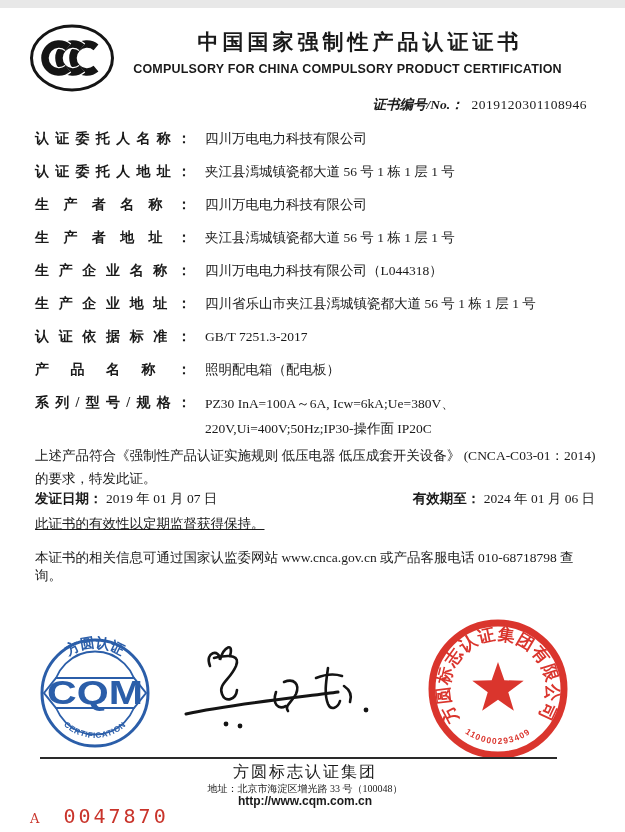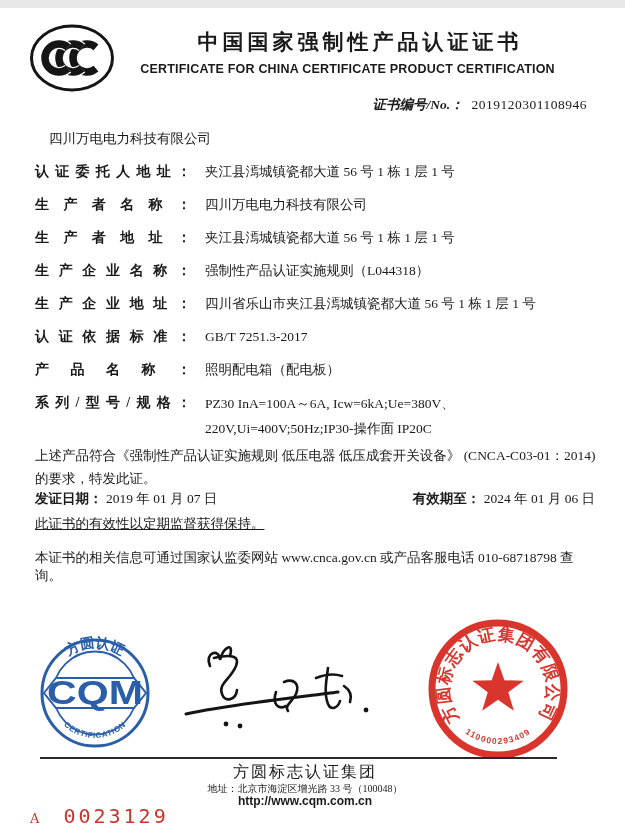--- a/index.html
+++ b/index.html
@@ -52,45 +52,46 @@
   <svg class="abs" style="left:28px;top:12px" width="88" height="76" viewBox="0 0 88 76">
     <ellipse cx="44" cy="38" rx="40.5" ry="32" fill="none" stroke="#151515" stroke-width="3"></ellipse>
     <path d="M68 27.3 A14 14 0 1 0 68 48.7" fill="none" stroke="#151515" stroke-width="7.5"></path>
     <path d="M54 27.3 A14 14 0 1 0 54 48.7" fill="none" stroke="#ffffff" stroke-width="10"></path>
     <path d="M54 27.3 A14 14 0 1 0 54 48.7" fill="none" stroke="#151515" stroke-width="7.5"></path>
     <path d="M40 27.3 A14 14 0 1 0 40 48.7" fill="none" stroke="#ffffff" stroke-width="10"></path>
     <path d="M40 27.3 A14 14 0 1 0 40 48.7" fill="none" stroke="#151515" stroke-width="7.5"></path>
   </svg>
 
   <div class="abs title">中国国家强制性产品认证证书</div>
-  <div class="abs subtitle">CERTIFICATE FOR CHINA CERTIFICATE PRODUCT CERTIFICATION</div>
+  <div class="abs subtitle">COMPULSORY FOR CHINA COMPULSORY PRODUCT CERTIFICATION</div>
 
   <div class="abs certno">
     <span class="lbl">证书编号/No.：</span><span class="num">2019120301108946</span>
   </div>
 
   <div class="abs fields">
     <div class="frow">
+      <div class="flabel">认证委托人名称：</div>
       <div class="fvalue">四川万电电力科技有限公司</div>
     </div>
     <div class="frow">
       <div class="flabel">认证委托人地址：</div>
       <div class="fvalue">夹江县漹城镇瓷都大道 56 号 1 栋 1 层 1 号</div>
     </div>
     <div class="frow">
       <div class="flabel">生产者名称：</div>
       <div class="fvalue">四川万电电力科技有限公司</div>
     </div>
     <div class="frow">
       <div class="flabel">生产者地址：</div>
       <div class="fvalue">夹江县漹城镇瓷都大道 56 号 1 栋 1 层 1 号</div>
     </div>
     <div class="frow">
       <div class="flabel">生产企业名称：</div>
-      <div class="fvalue">强制性产品认证实施规则（L044318）</div>
+      <div class="fvalue">四川万电电力科技有限公司（L044318）</div>
     </div>
     <div class="frow">
       <div class="flabel">生产企业地址：</div>
       <div class="fvalue">四川省乐山市夹江县漹城镇瓷都大道 56 号 1 栋 1 层 1 号</div>
     </div>
     <div class="frow">
       <div class="flabel">认证依据标准：</div>
       <div class="fvalue">GB/T 7251.3-2017</div>
     </div>
     <div class="frow">
@@ -169,16 +170,16 @@
     </text>
   </svg>
 
   <div class="abs rule"></div>
   <div class="abs org">方圆标志认证集团</div>
   <div class="abs addr">地址：北京市海淀区增光路 33 号（100048）</div>
   <div class="abs web">http://www.cqm.com.cn</div>
 
   <div class="abs serial">
     <span class="pfx">A</span>
-    <span class="num">0023129</span>
+    <span class="num">0047870</span>
   </div>
 
 </div>
 
 </body></html>

